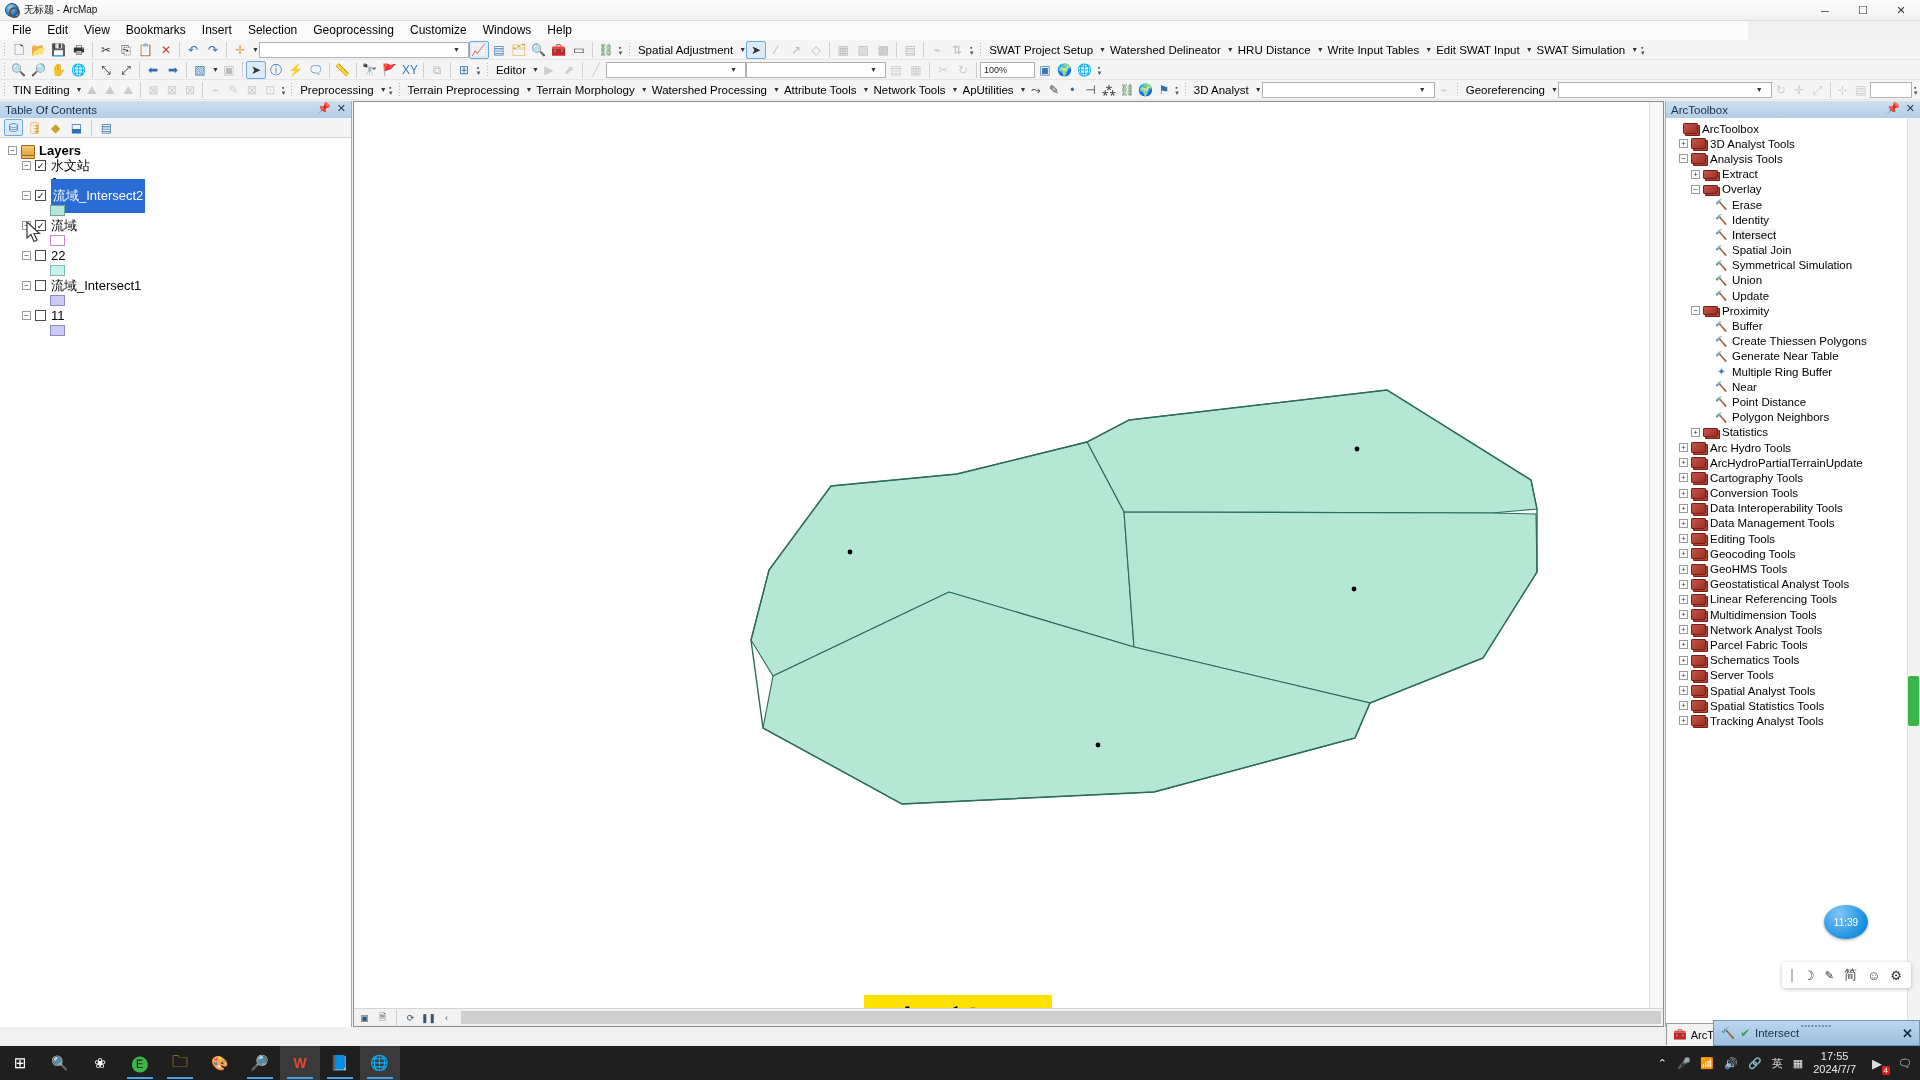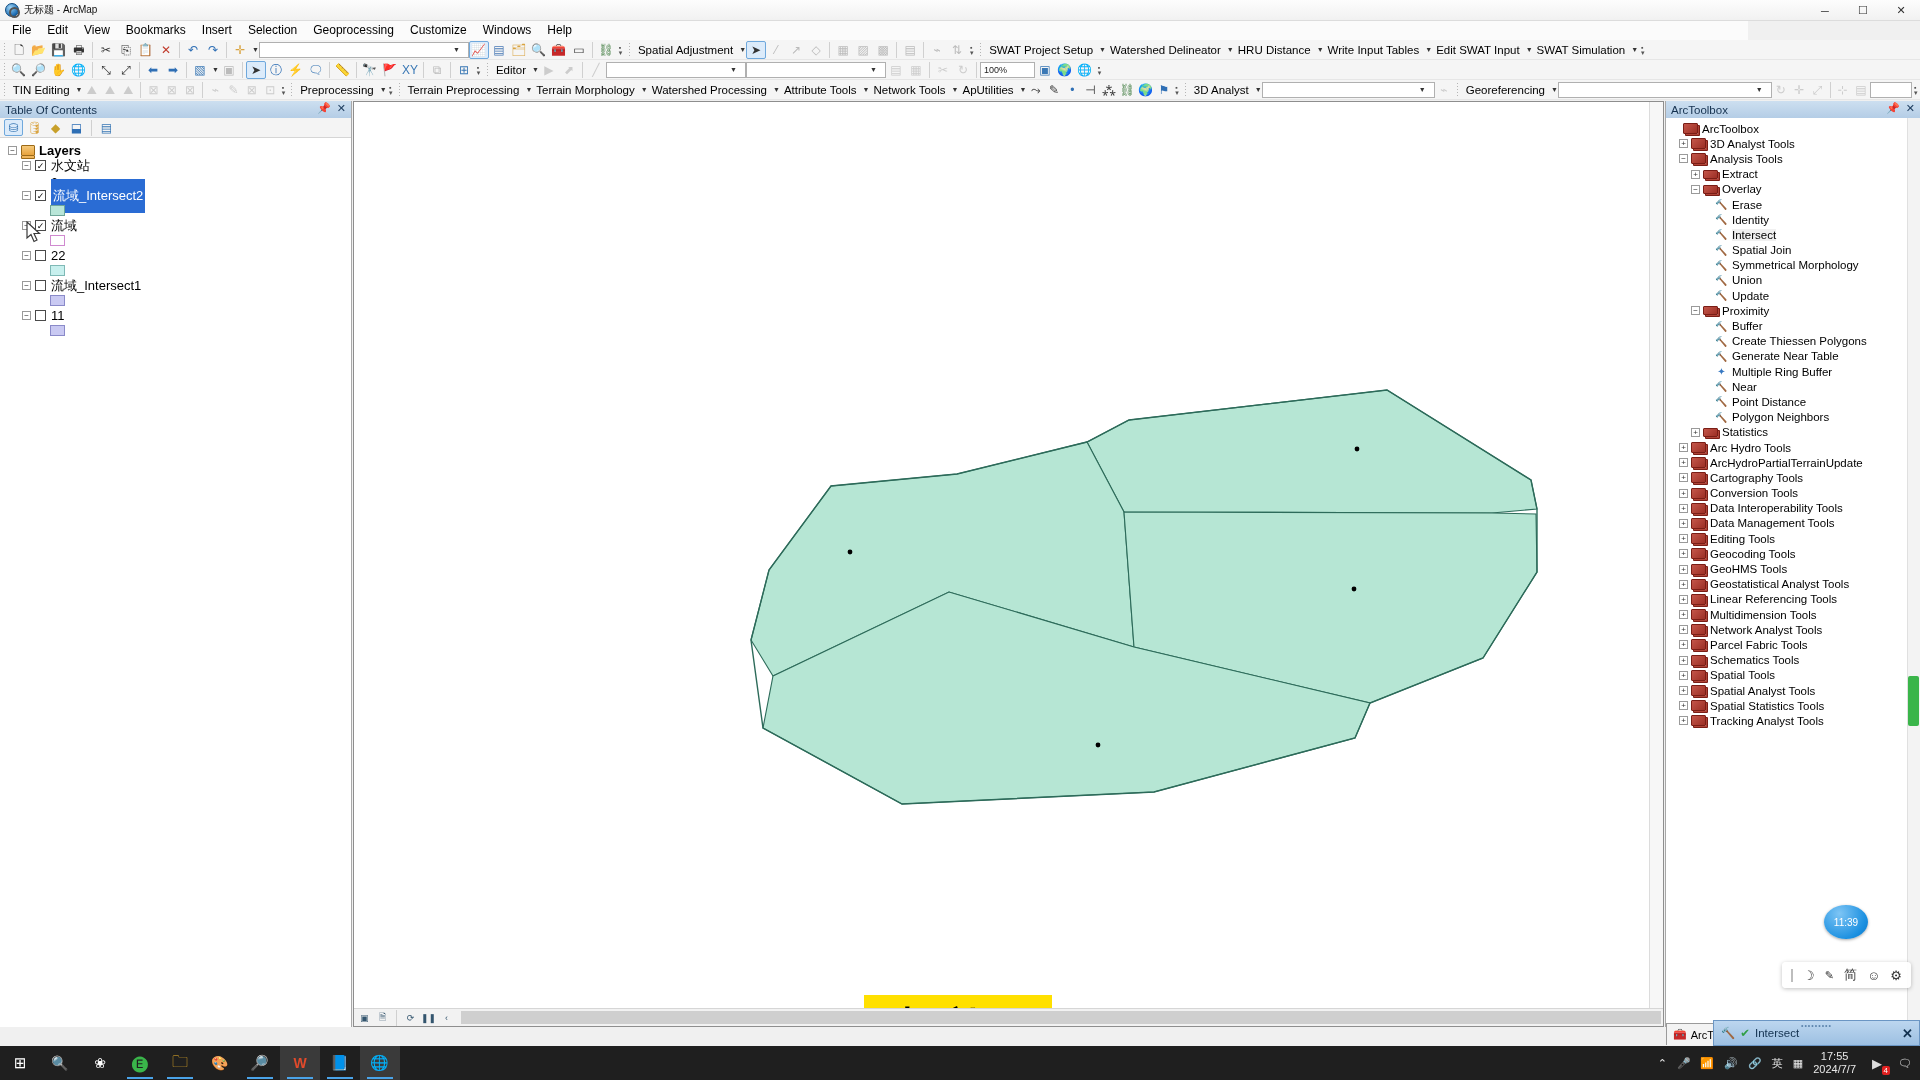--- a/index.html
+++ b/index.html
@@ -824,21 +824,21 @@
           <span class="atb-label hl">Intersect</span>
         </div>
         <div class="atbnode" style="padding-left: 34px;">
           <span class="atb-exp blank"></span>
           <span class="hammer-ico">🔨</span>
           <span class="atb-label">Spatial Join</span>
         </div>
         <div class="atbnode" style="padding-left: 34px;">
           <span class="atb-exp blank"></span>
           <span class="hammer-ico">🔨</span>
-          <span class="atb-label">Symmetrical Morphology</span>
+          <span class="atb-label">Symmetrical Simulation</span>
         </div>
         <div class="atbnode" style="padding-left: 34px;">
           <span class="atb-exp blank"></span>
           <span class="hammer-ico">🔨</span>
           <span class="atb-label">Union</span>
         </div>
         <div class="atbnode" style="padding-left: 34px;">
           <span class="atb-exp blank"></span>
           <span class="hammer-ico">🔨</span>
           <span class="atb-label">Update</span>
@@ -959,21 +959,21 @@
           <span class="atb-label">Parcel Fabric Tools</span>
         </div>
         <div class="atbnode" style="padding-left: 10px;">
           <span class="atb-exp">+</span>
           <span class="tset-ico"></span>
           <span class="atb-label">Schematics Tools</span>
         </div>
         <div class="atbnode" style="padding-left: 10px;">
           <span class="atb-exp">+</span>
           <span class="tset-ico"></span>
-          <span class="atb-label">Spatial Tools</span>
+          <span class="atb-label">Server Tools</span>
         </div>
         <div class="atbnode" style="padding-left: 10px;">
           <span class="atb-exp">+</span>
           <span class="tset-ico"></span>
           <span class="atb-label">Spatial Analyst Tools</span>
         </div>
         <div class="atbnode" style="padding-left: 10px;">
           <span class="atb-exp">+</span>
           <span class="tset-ico"></span>
           <span class="atb-label">Spatial Statistics Tools</span>

